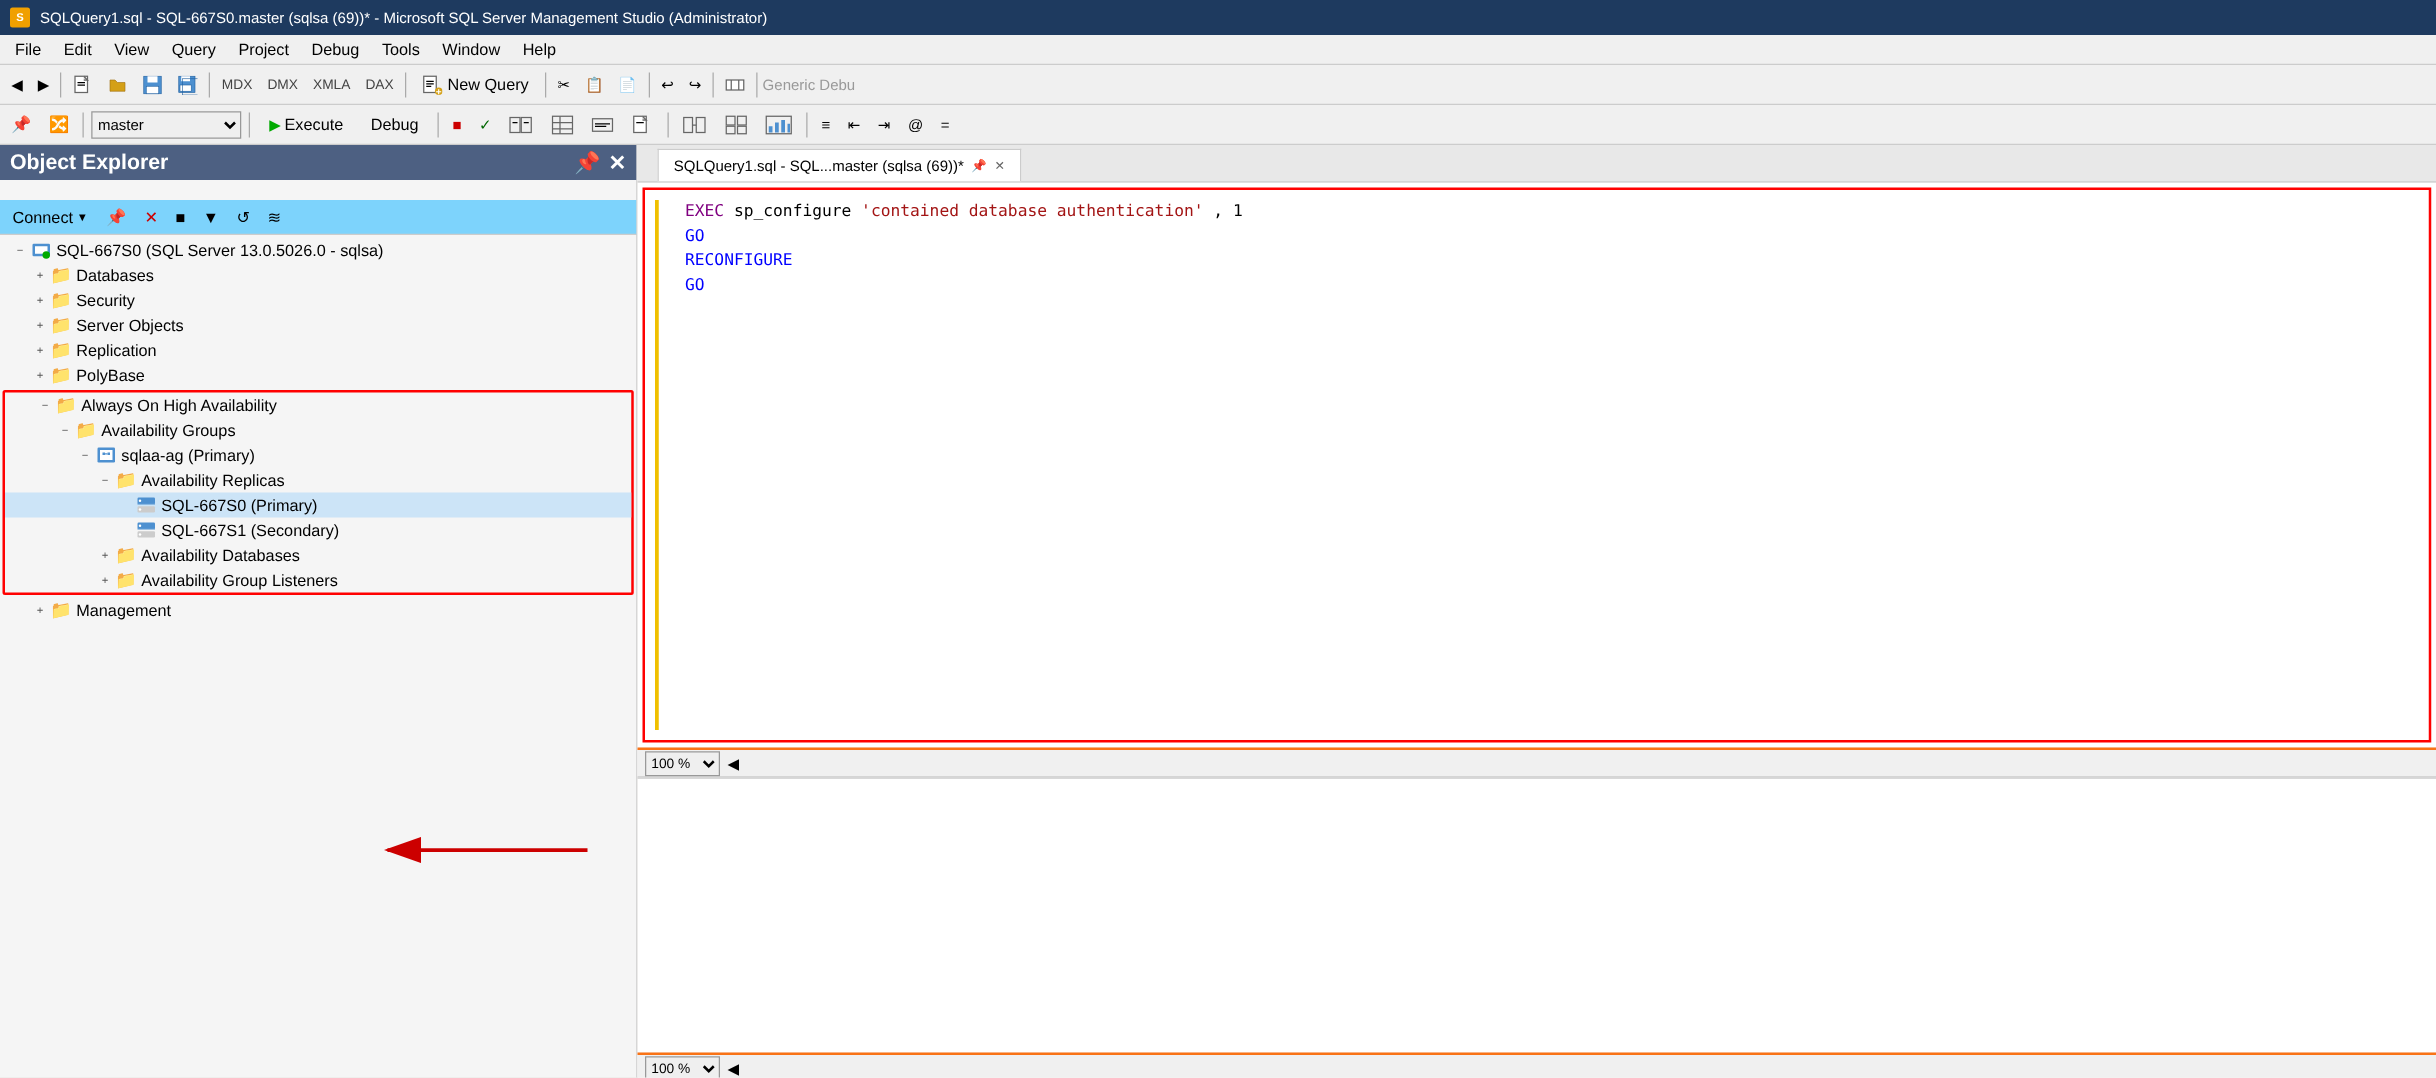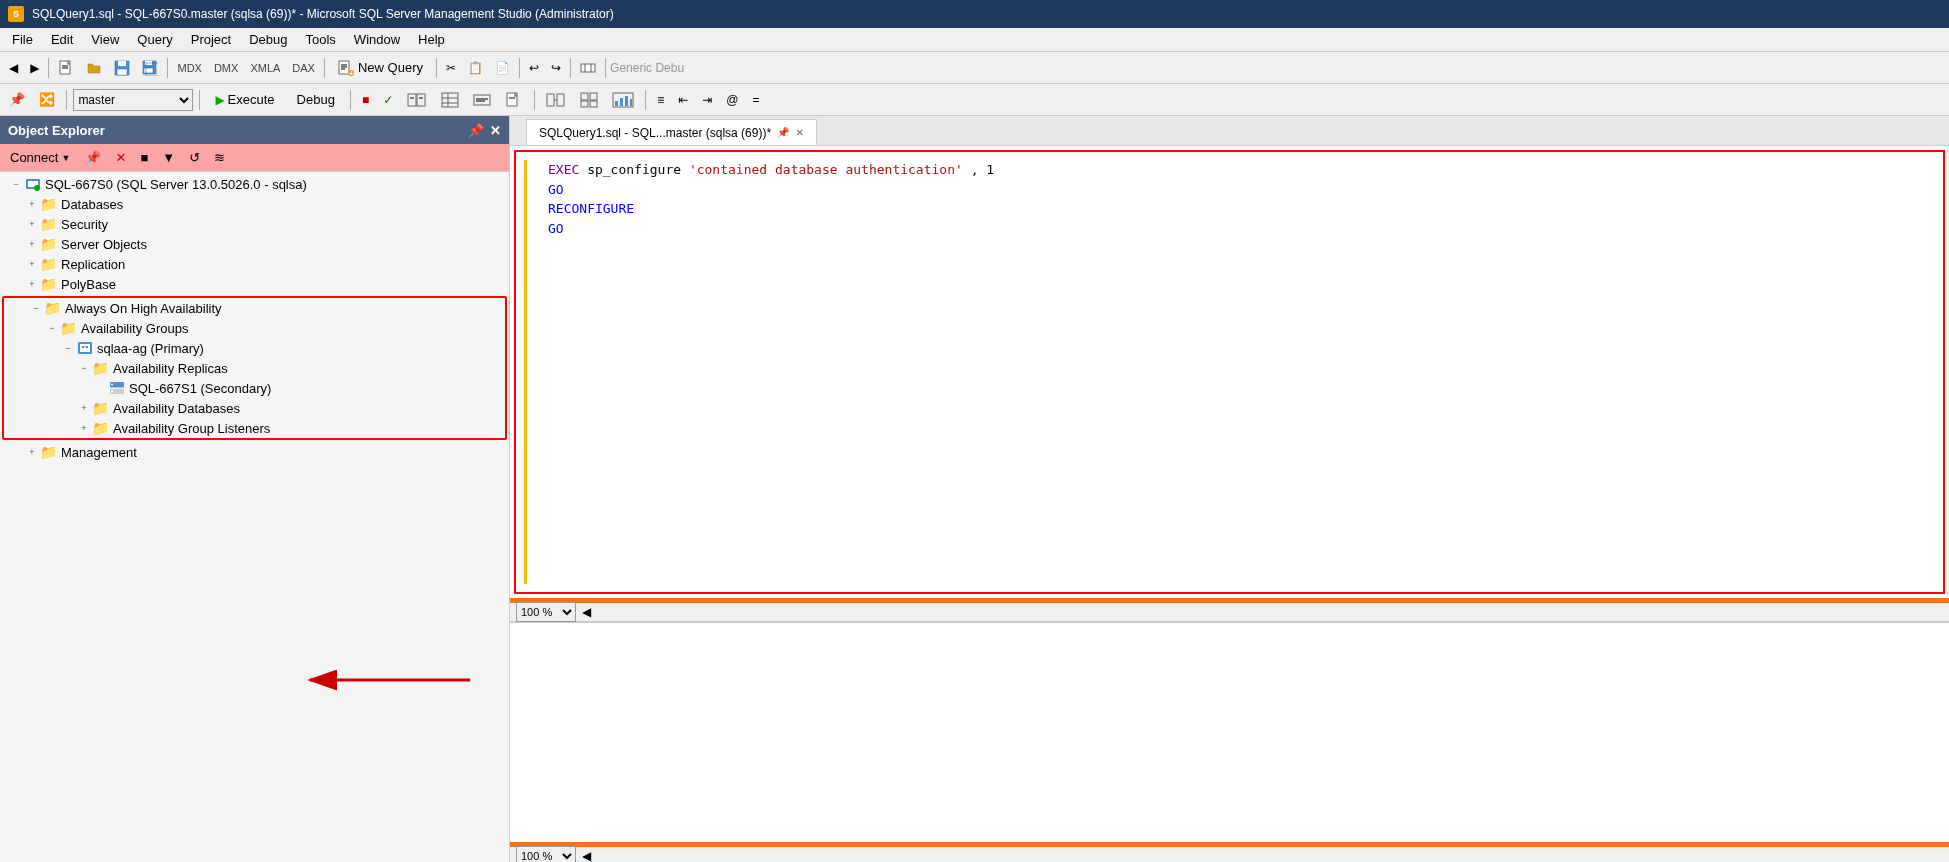--- a/index.html
+++ b/index.html
@@ -23,22 +23,22 @@
     .toolbar2 { background: #f0f0f0; padding: 2px 4px; display: flex; align-items: center; gap: 4px; height: 32px; border-bottom: 1px solid #ccc; }
     .db-select { height: 22px; width: 120px; font-size: 12px; border: 1px solid #999; }
     .execute-btn { display: flex; align-items: center; gap: 3px; padding: 2px 8px; border: 1px solid transparent; background: transparent; cursor: pointer; font-size: 13px; }
     .play-icon { color: #00aa00; font-size: 12px; }
 
     
     .main-area { display: flex; height: calc(862px - 112px); }
 
     
     .object-explorer { width: 510px; background: #f5f5f5; border-right: 1px solid #ccc; display: flex; flex-direction: column; flex-shrink: 0; }
-    .oe-header { background: #4d6082; color: white; padding: 4px 8px; font-size: 13px; font-weight: bold; display: flex; align-items: center; justify-content: space-between; height: 28px; }
-    .oe-toolbar { background: #fca5a5; padding: 2px 4px; display: flex; align-items: center; gap: 4px; height: 28px; border-bottom: 1px solid #ccc; }
+    .oe-header { background: #4d6082; color: white; padding: 4px 8px; font-size: 17px; font-weight: bold; display: flex; align-items: center; justify-content: space-between; height: 28px; }
+    .oe-toolbar { background: #7dd3fc; padding: 2px 4px; display: flex; align-items: center; gap: 4px; height: 28px; border-bottom: 1px solid #ccc; margin-top: 16px; }
     .oe-tree { flex: 1; overflow-y: auto; padding: 2px 0; }
 
     
     .tree-item { display: flex; align-items: center; padding: 2px 4px; cursor: pointer; white-space: nowrap; }
     .tree-item.selected { background: #cce4f7; }
     .tree-indent { display: inline-block; }
     .tree-expand { width: 16px; height: 16px; display: inline-flex; align-items: center; justify-content: center; font-size: 9px; color: #555; cursor: pointer; flex-shrink: 0; }
     .tree-icon { width: 18px; height: 16px; display: inline-flex; align-items: center; justify-content: center; margin-right: 3px; flex-shrink: 0; }
     .folder-icon { color: #d4a017; font-size: 14px; }
 
@@ -55,21 +55,21 @@
     .query-editor { flex: 1; background: #fff; padding: 8px 12px; font-family: 'Consolas', monospace; font-size: 13px; line-height: 1.5; border: 2px solid red; margin: 4px; overflow: auto; position: relative; }
 
     
     .results-area { height: 220px; display: flex; flex-direction: column; border-top: 1px solid #ccc; }
     .results-tab-bar { background: #f0f0f0; display: flex; padding: 2px 4px; gap: 2px; border-bottom: 1px solid #ccc; height: 28px; align-items: center; }
     .results-tab { padding: 2px 10px; font-size: 12px; border: 1px solid #ccc; background: #fff; cursor: pointer; display: flex; align-items: center; gap: 4px; }
     .results-content { flex: 1; padding: 8px 12px; font-family: 'Consolas', monospace; font-size: 12px; line-height: 1.6; overflow: auto; }
     .results-message { color: #000; }
 
     
-    .zoom-bar { background: #f0f0f0; border-top: 5px solid #f97316; border-bottom: 1px solid #ccc; padding: 2px 6px; display: flex; align-items: center; gap: 6px; height: 24px; font-size: 12px; }
+    .zoom-bar { background: #f0f0f0; border-top: 2px solid #f97316; border-bottom: 1px solid #ccc; padding: 2px 6px; display: flex; align-items: center; gap: 6px; height: 24px; font-size: 12px; }
     .zoom-select { height: 20px; font-size: 11px; border: 1px solid #999; width: 60px; }
 
     
     .oe-tree::-webkit-scrollbar { width: 12px; }
     .oe-tree::-webkit-scrollbar-track { background: #f0f0f0; }
     .oe-tree::-webkit-scrollbar-thumb { background: #c0c0c0; border: 1px solid #aaa; }
 
     .query-editor-wrapper { flex: 1; display: flex; flex-direction: column; position: relative; }
 
     .tree-item-label { font-size: 13px; }
@@ -366,20 +366,34 @@
           <span class="tree-item-label">sqlaa-ag (Primary)</span>
         </div>
 
         <div class="tree-item">
           <span class="tree-indent" style="width:68px;"></span>
           <span class="tree-expand">−</span>
           <span class="tree-icon folder-icon">📁</span>
           <span class="tree-item-label">Availability Replicas</span>
         </div>
 
+        <div class="tree-item selected">
+          <span class="tree-indent" style="width:84px;"></span>
+          <span class="tree-expand" style="visibility:hidden;">+</span>
+          <span class="tree-icon">
+            <svg width="16" height="16" viewBox="0 0 16 16">
+                <rect x="1" y="2" width="14" height="5" fill="#4d90d0" rx="1"></rect>
+                <rect x="1" y="9" width="14" height="5" fill="#ccc" rx="1"></rect>
+                <line x1="1" y1="7" x2="15" y2="7" stroke="#4d90d0" stroke-width="1"></line>
+                <circle cx="3" cy="4.5" r="1" fill="white"></circle>
+                <circle cx="3" cy="11.5" r="1" fill="white"></circle>
+              </svg>
+          </span>
+          <span class="tree-item-label">SQL-667S0 (Primary)</span>
+        </div>
 
         <div class="tree-item">
           <span class="tree-indent" style="width:84px;"></span>
           <span class="tree-expand" style="visibility:hidden;">+</span>
           <span class="tree-icon">
             <svg width="16" height="16" viewBox="0 0 16 16">
                 <rect x="1" y="2" width="14" height="5" fill="#4d90d0" rx="1"></rect>
                 <rect x="1" y="9" width="14" height="5" fill="#ccc" rx="1"></rect>
                 <line x1="1" y1="7" x2="15" y2="7" stroke="#4d90d0" stroke-width="1"></line>
                 <circle cx="3" cy="4.5" r="1" fill="white"></circle>

